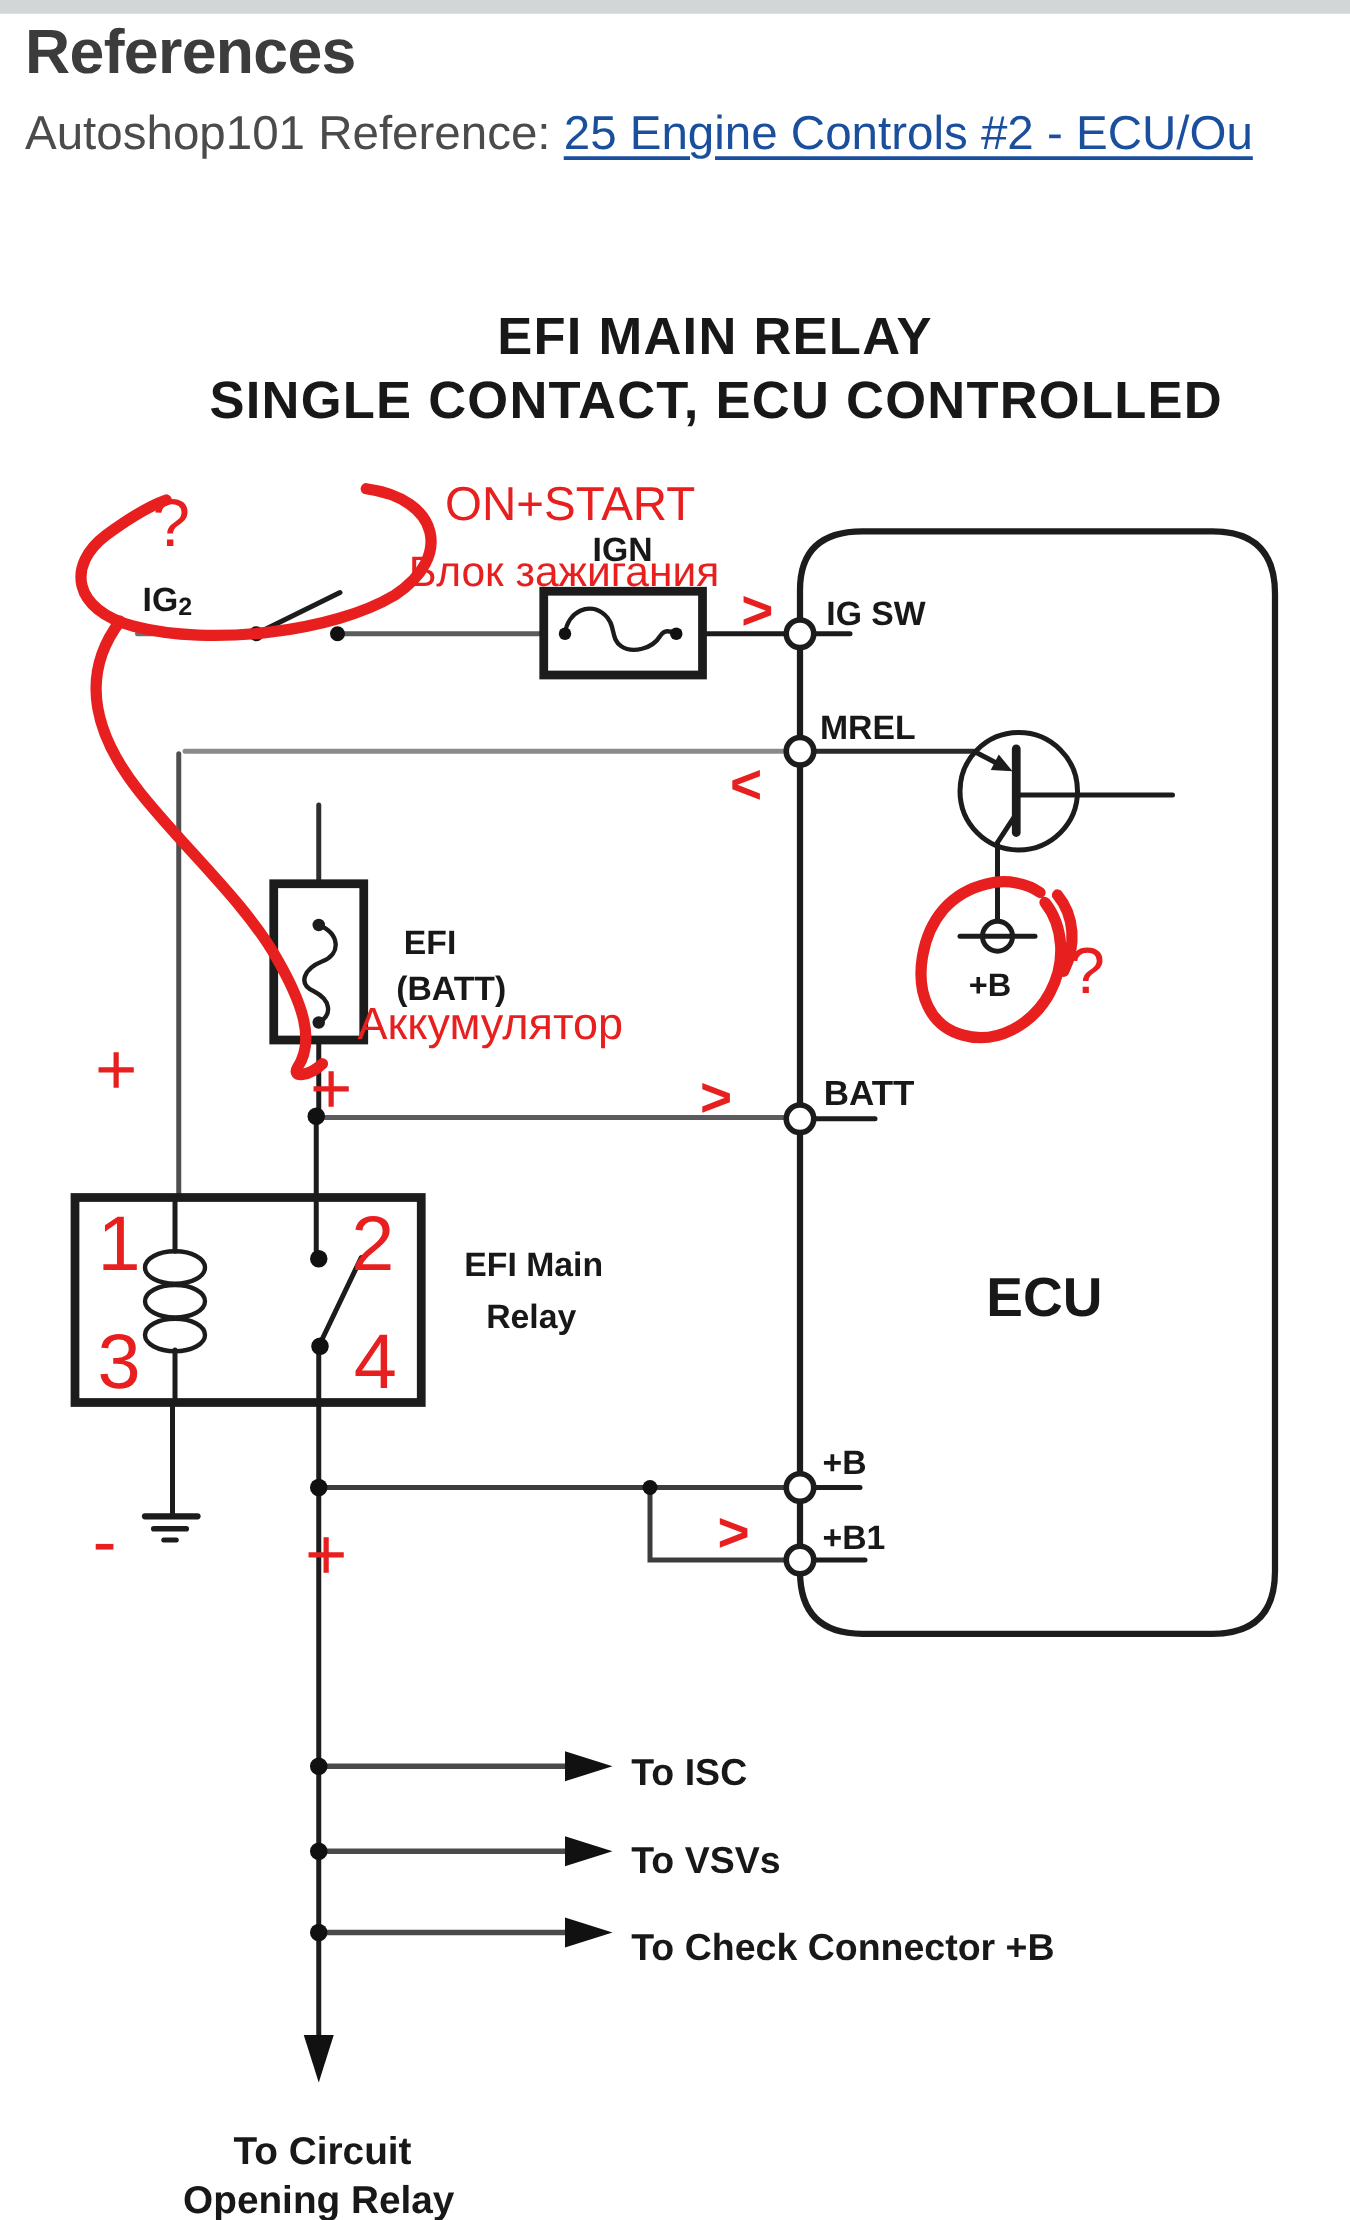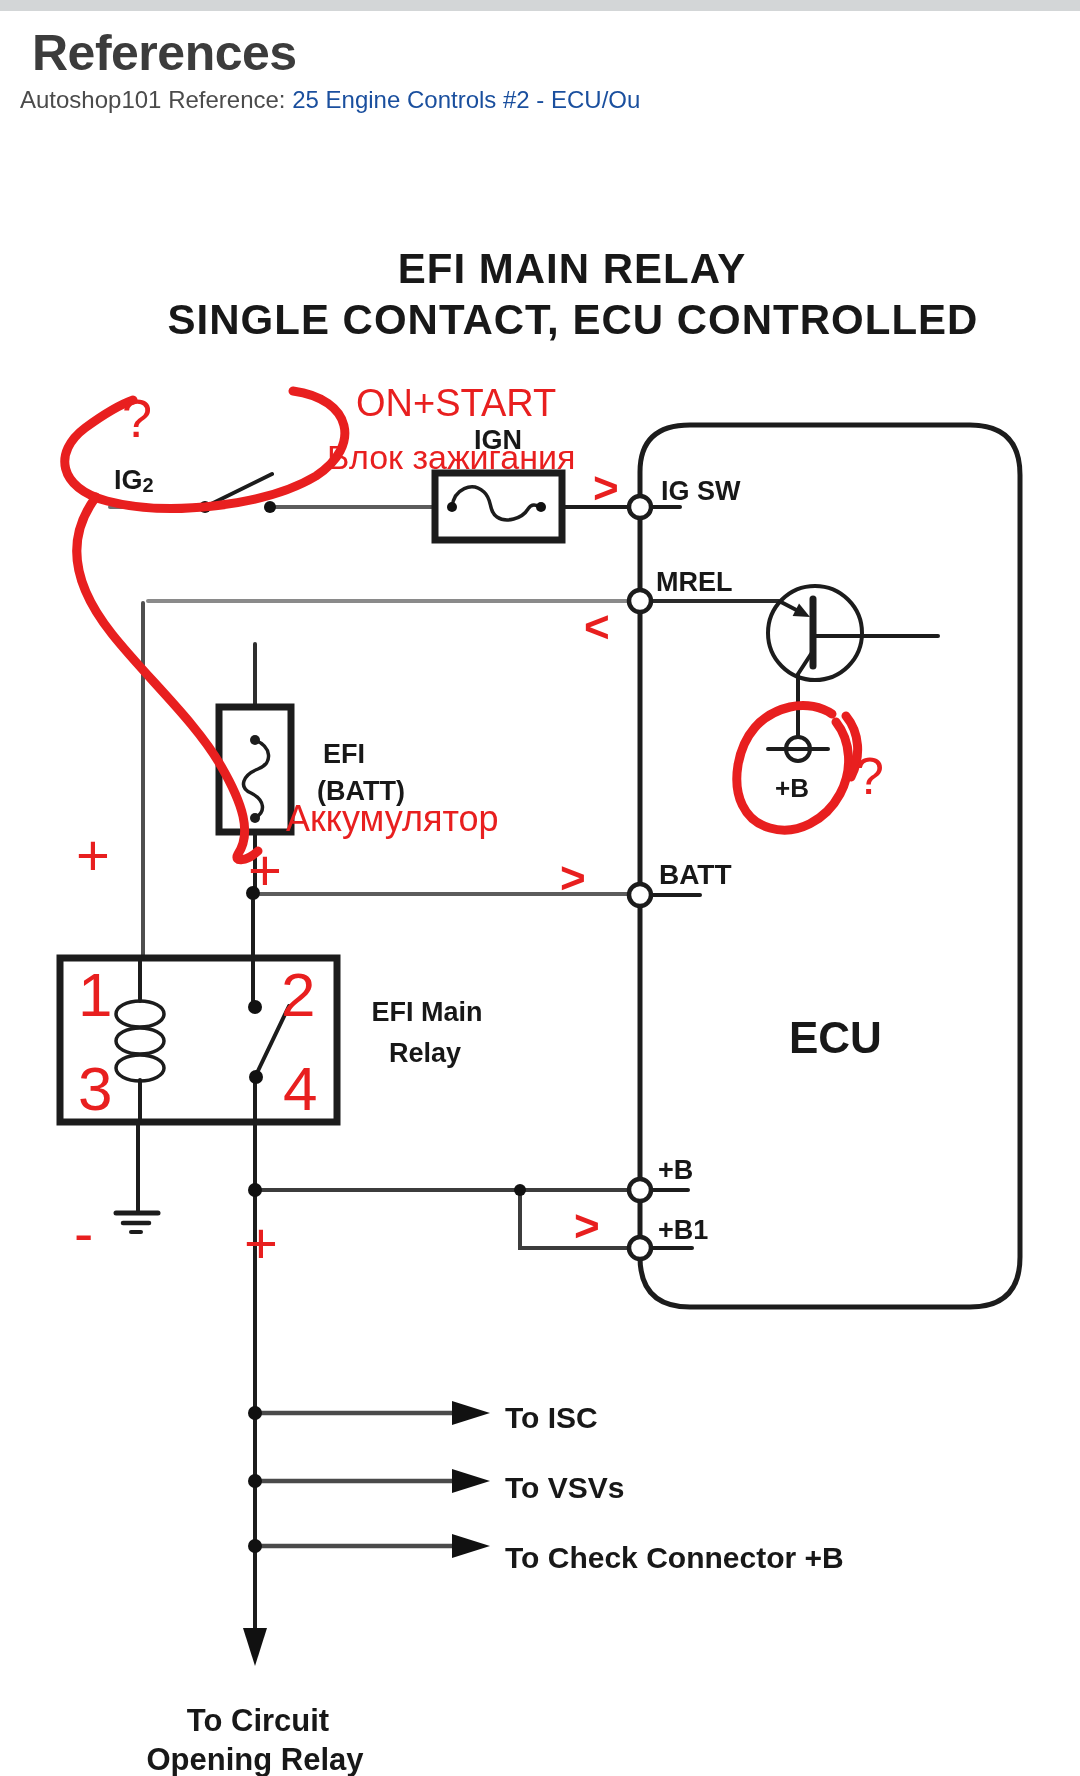--- a/index.html
+++ b/index.html
@@ -2,26 +2,26 @@
 <html><head>
 <meta charset="utf-8">
 <style>
   html,body{margin:0;padding:0}
   body{
     width:1080px;height:1776px;background:#ffffff;position:relative;overflow:hidden;
     font-family:"Liberation Sans",sans-serif;
   }
   .topbar{position:absolute;top:0;left:0;width:1080px;height:11px;background:#d3d6d7}
   .page-title{
-    position:absolute;left:20px;top:12px;margin:12px;
+    position:absolute;left:20px;top:12px;margin:0;
     font-size:50px;font-weight:bold;color:#3c3c3c;letter-spacing:-0.5px;
   }
   .refline{
     position:absolute;left:20px;top:86px;width:1060px;overflow:hidden;
-    white-space:nowrap;font-size:24px;color:#4b4b4b;
+    white-space:nowrap;font-size:38px;color:#4b4b4b;
   }
   .refline a{
     color:#1a4f9e;text-decoration:underline;text-decoration-thickness:3px;text-underline-offset:6px;
   }
   svg.diagram{position:absolute;left:0;top:0}
   svg text{font-family:"Liberation Sans",sans-serif}
   .lbl{font-weight:bold;fill:#181818}
   .red{fill:#e81f1f}
   .redb{fill:#e81f1f;font-weight:bold}
 </style>

